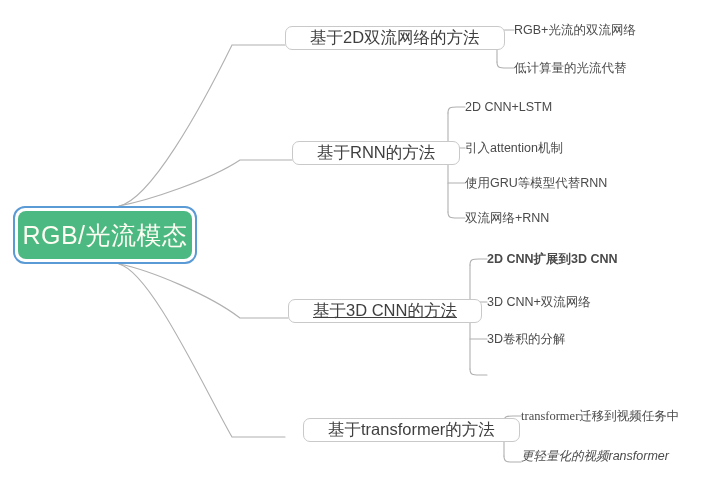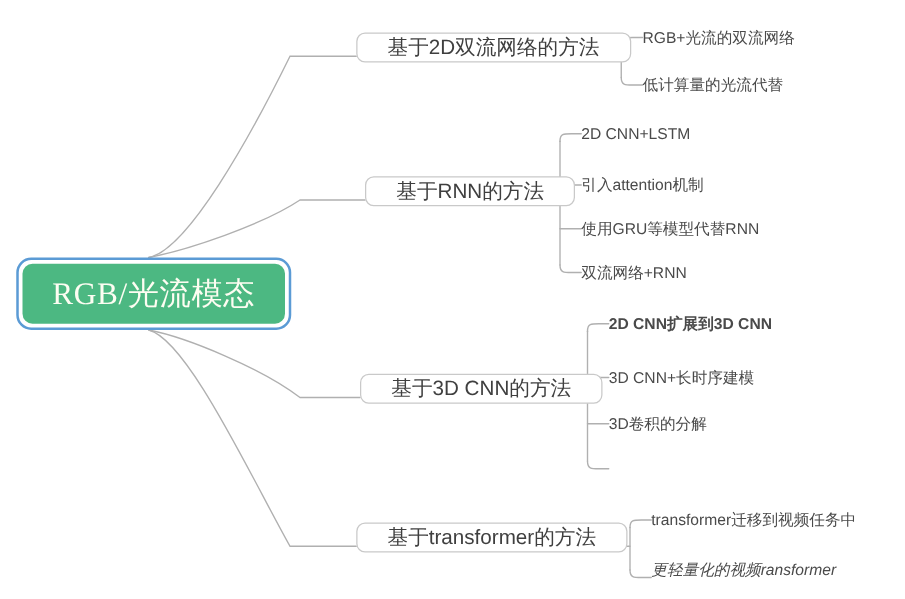--- a/index.html
+++ b/index.html
@@ -31,28 +31,27 @@
     display: flex;
     align-items: center;
     justify-content: center;
     white-space: nowrap;
   }
   
   .root-wrap {
     position: absolute;
     left: 13px;
     top: 206px;
-    width: 220px;
+    width: 184px;
     height: 58px;
     box-sizing: border-box;
     border: 2px solid #5b9bd5;
     border-radius: 12px;
     padding: 3px;
     background: #ffffff;
-    font-family: Liberation Serif, serif;
   }
   .root-inner {
     width: 100%;
     height: 100%;
     box-sizing: border-box;
     background: #4cb882;
     border-radius: 8px;
     display: flex;
     align-items: center;
     justify-content: center;
@@ -149,36 +148,36 @@
   <div class="leaf" style="left:465px; top:142px;">
     <span>引入attention机制</span>
   </div>
   <div class="leaf" style="left:465px; top:177px;">
     <span>使用GRU等模型代替RNN</span>
   </div>
   <div class="leaf" style="left:465px; top:212px;">
     <span>双流网络+RNN</span>
   </div>
 
-  <div class="node branch" style="left:288px; top:299px;">
+  <div class="node branch" style="left:288px; top:299px;text-decoration:underline;">
     <span>基于3D CNN的方法</span>
   </div>
   <div class="leaf" style="left:487px; top:253px;font-weight:bold;">
     <span>2D CNN扩展到3D CNN</span>
   </div>
   <div class="leaf" style="left:487px; top:296px;">
-    <span>3D CNN+长时序建模</span>
+    <span>3D CNN+双流网络</span>
   </div>
   <div class="leaf" style="left:487px; top:333px;">
     <span>3D卷积的分解</span>
   </div>
 
-  <div class="node branch" style="left:285px; top:418px;">
+  <div class="node branch" style="left:303px; top:418px;">
     <span>基于transformer的方法</span>
   </div>
-  <div class="leaf" style="left:521px; top:410px;">
+  <div class="leaf" style="left:521px; top:410px;font-family:Liberation Serif, serif;">
     <span>transformer迁移到视频任务中</span>
   </div>
   <div class="leaf" style="left:521px; top:450px;font-style:italic;">
     <span>更轻量化的视频ransformer</span>
   </div>
 
 </div>
 
 </body></html>

